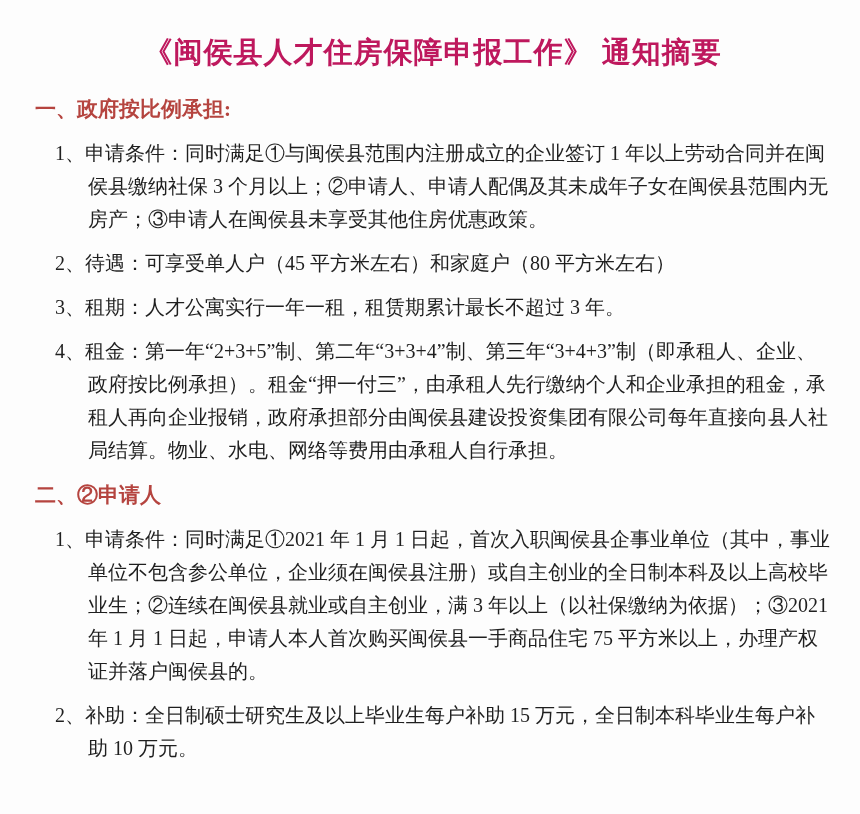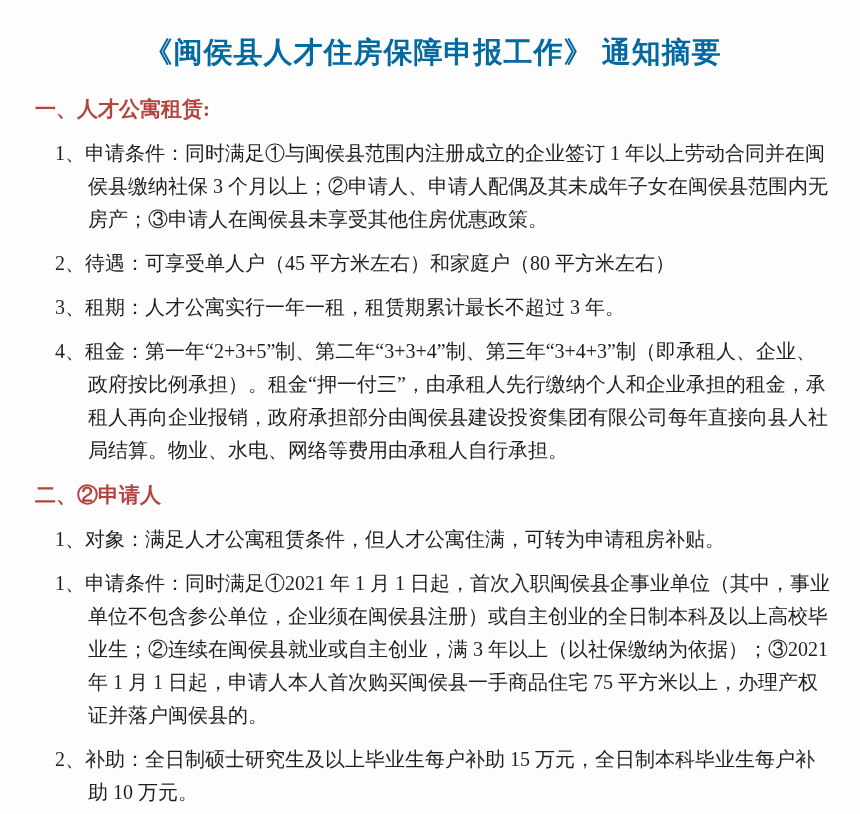--- a/index.html
+++ b/index.html
@@ -13,21 +13,21 @@
     height: 814px;
     box-sizing: border-box;
     padding: 26px 30px 0 35px;
     background: #fdfdfd;
     font-family: "Liberation Serif", "DejaVu Serif", serif;
     color: #1f1f1f;
     overflow: hidden;
   }
   .doc-title {
     text-align: center;
-    color: #0369a1;
+    color: #be185d;
     font-size: 29px;
     font-weight: 600;
     letter-spacing: 1px;
     margin: 6px 0 20px 0;
     line-height: 40px;
   }
   .section-heading {
     font-size: 21px;
     font-weight: bold;
     color: #b5443f;
@@ -50,43 +50,40 @@
 </style>
 </head>
 <body>
 
 <div class="page">
 
   <h1 class="doc-title">《闽侯县人才住房保障申报工作》 通知摘要</h1>
 
   <div class="section">
     <div class="section-heading">
-      <span>一、</span><span>人才公寓租赁:</span>
+      <span>一、</span><span>政府按比例承担:</span>
     </div>
     <p class="item">
       <span class="item-marker">1、</span><span>申请条件：同时满足①与闽侯县范围内注册成立的企业签订 1 年以上劳动合同并在闽侯县缴纳社保 3 个月以上；②申请人、申请人配偶及其未成年子女在闽侯县范围内无房产；③申请人在闽侯县未享受其他住房优惠政策。</span>
     </p>
     <p class="item">
       <span class="item-marker">2、</span><span>待遇：可享受单人户（45 平方米左右）和家庭户（80 平方米左右）</span>
     </p>
     <p class="item">
       <span class="item-marker">3、</span><span>租期：人才公寓实行一年一租，租赁期累计最长不超过 3 年。</span>
     </p>
     <p class="item">
       <span class="item-marker">4、</span><span>租金：第一年“2+3+5”制、第二年“3+3+4”制、第三年“3+4+3”制（即承租人、企业、政府按比例承担）。租金“押一付三”，由承租人先行缴纳个人和企业承担的租金，承租人再向企业报销，政府承担部分由闽侯县建设投资集团有限公司每年直接向县人社局结算。物业、水电、网络等费用由承租人自行承担。</span>
     </p>
   </div>
 
   <div class="section">
     <div class="section-heading">
       <span>二、</span><span>②申请人</span>
     </div>
-    <p class="item">
-      <span class="item-marker">1、</span><span>对象：满足人才公寓租赁条件，但人才公寓住满，可转为申请租房补贴。</span>
-    </p>
   </div>
 
   <div class="section">
     <p class="item">
       <span class="item-marker">1、</span><span>申请条件：同时满足①2021 年 1 月 1 日起，首次入职闽侯县企事业单位（其中，事业单位不包含参公单位，企业须在闽侯县注册）或自主创业的全日制本科及以上高校毕业生；②连续在闽侯县就业或自主创业，满 3 年以上（以社保缴纳为依据）；③2021 年 1 月 1 日起，申请人本人首次购买闽侯县一手商品住宅 75 平方米以上，办理产权证并落户闽侯县的。</span>
     </p>
     <p class="item">
       <span class="item-marker">2、</span><span>补助：全日制硕士研究生及以上毕业生每户补助 15 万元，全日制本科毕业生每户补助 10 万元。</span>
     </p>
   </div>

